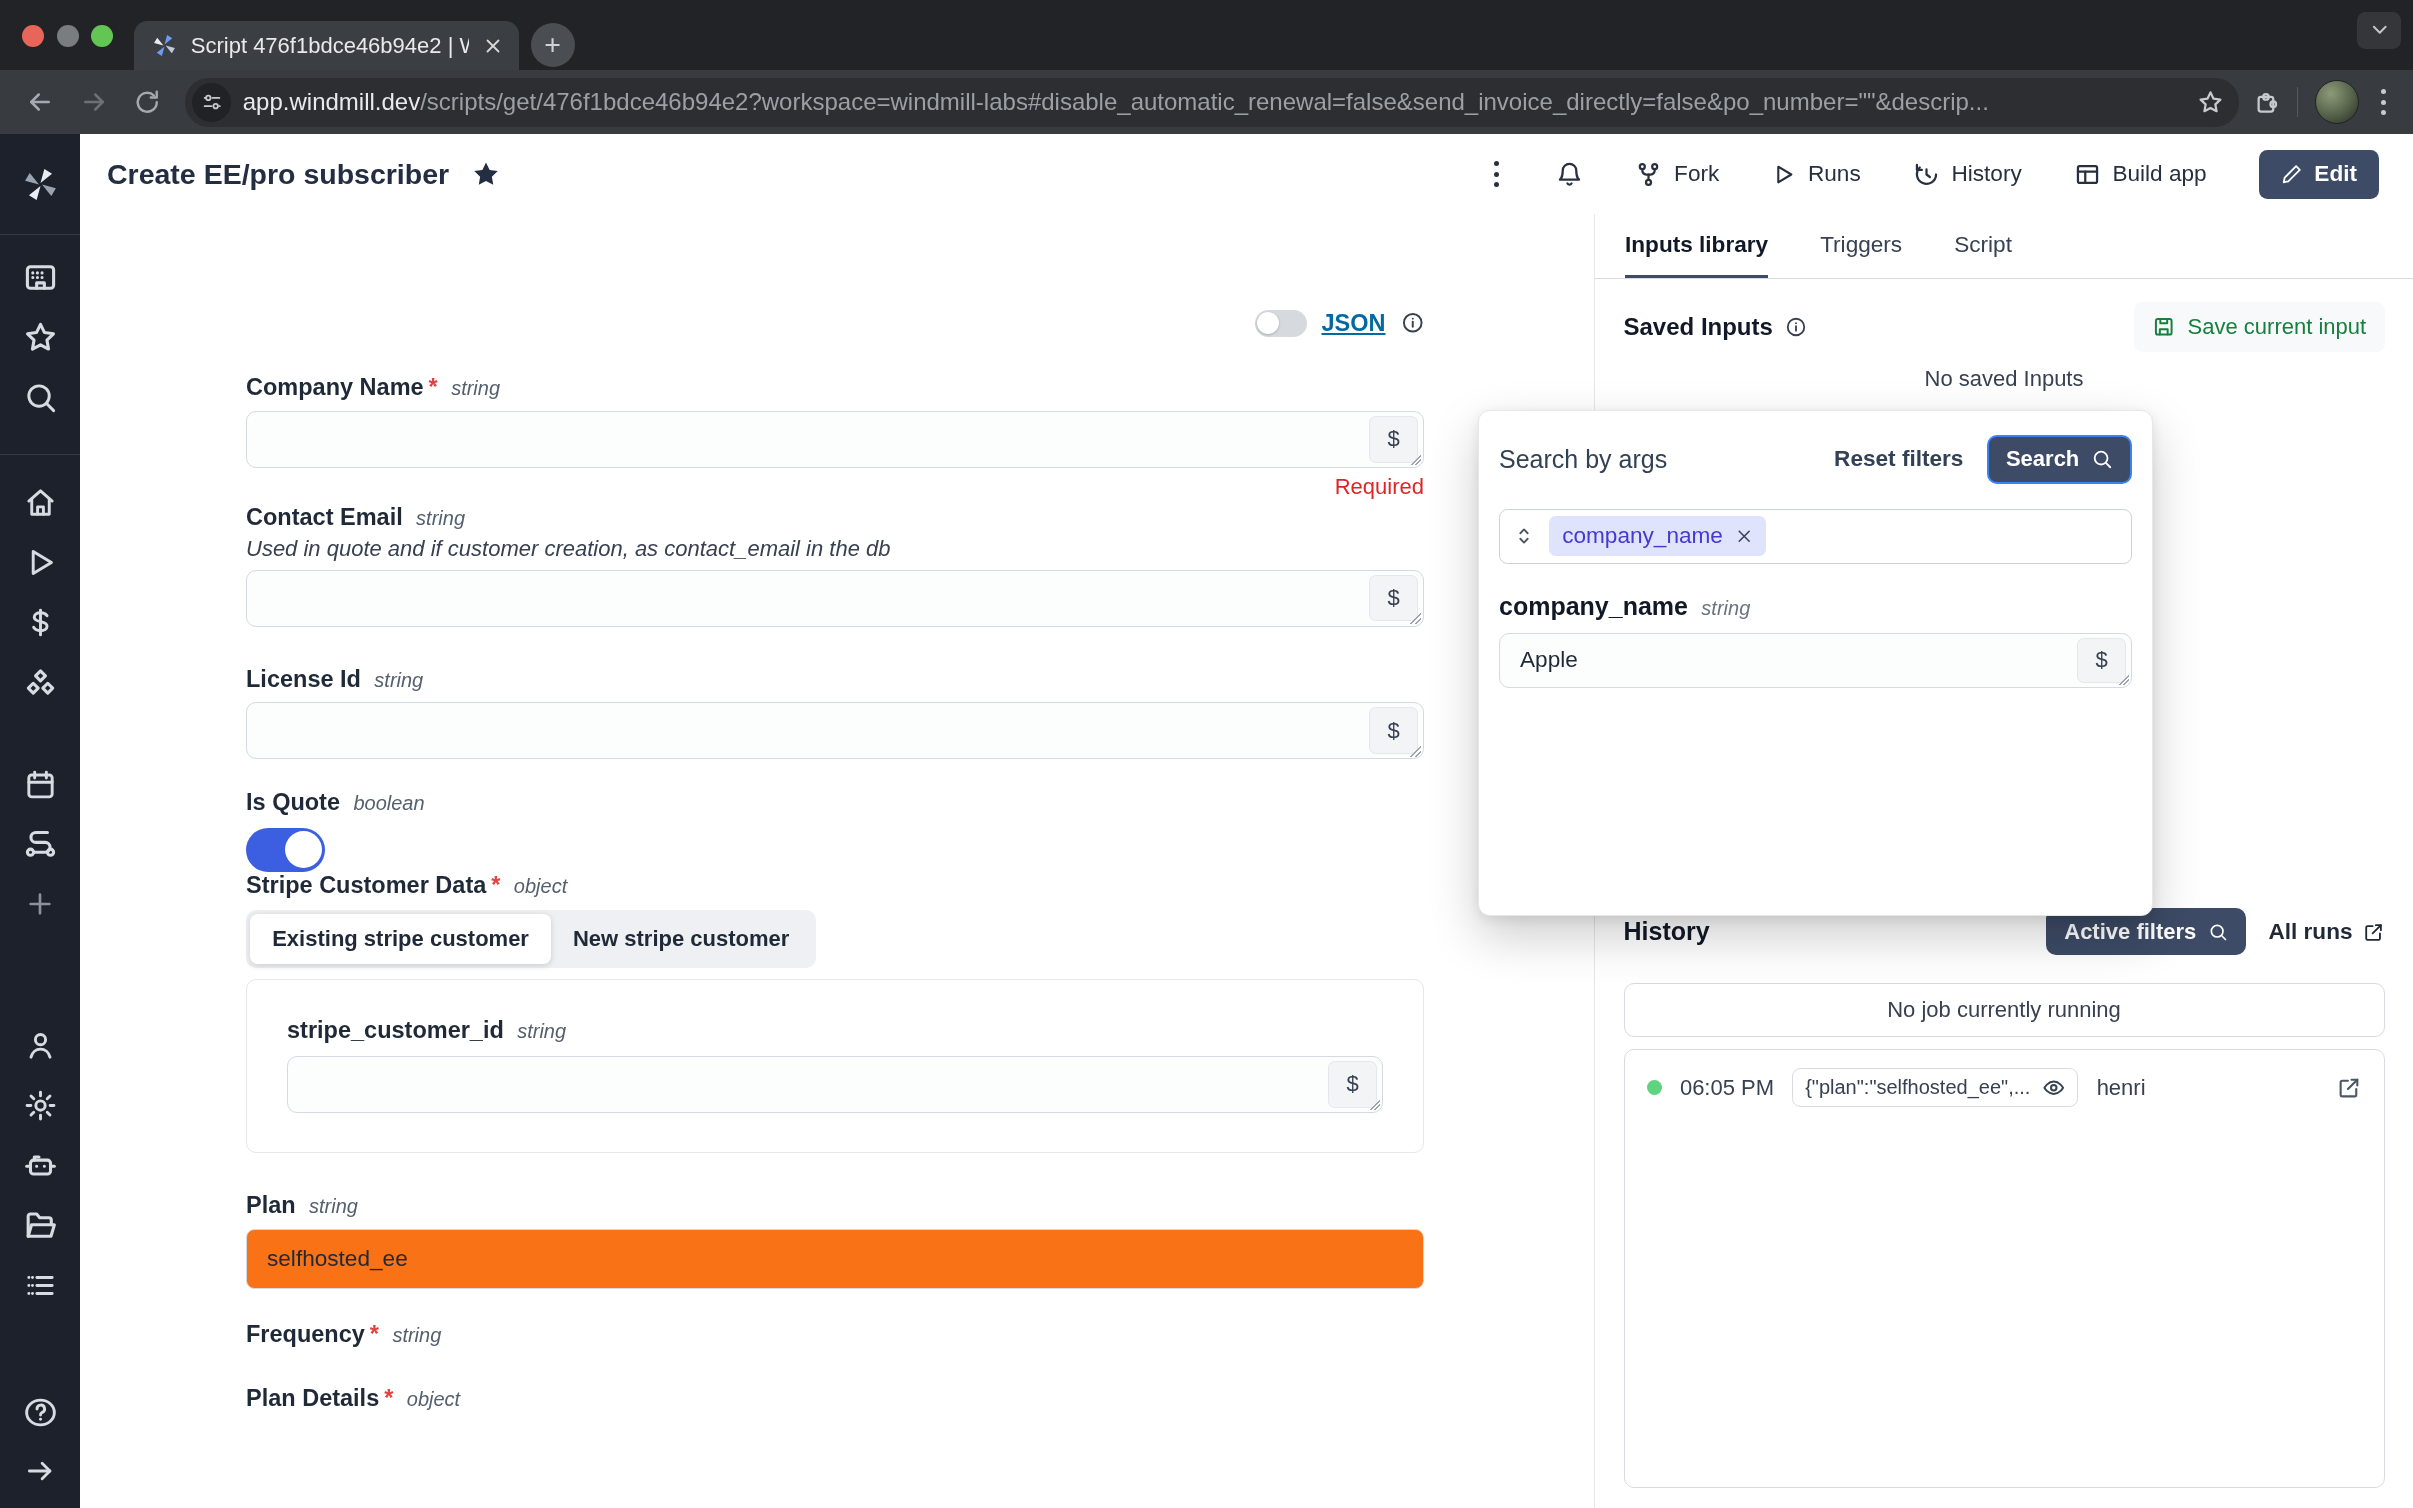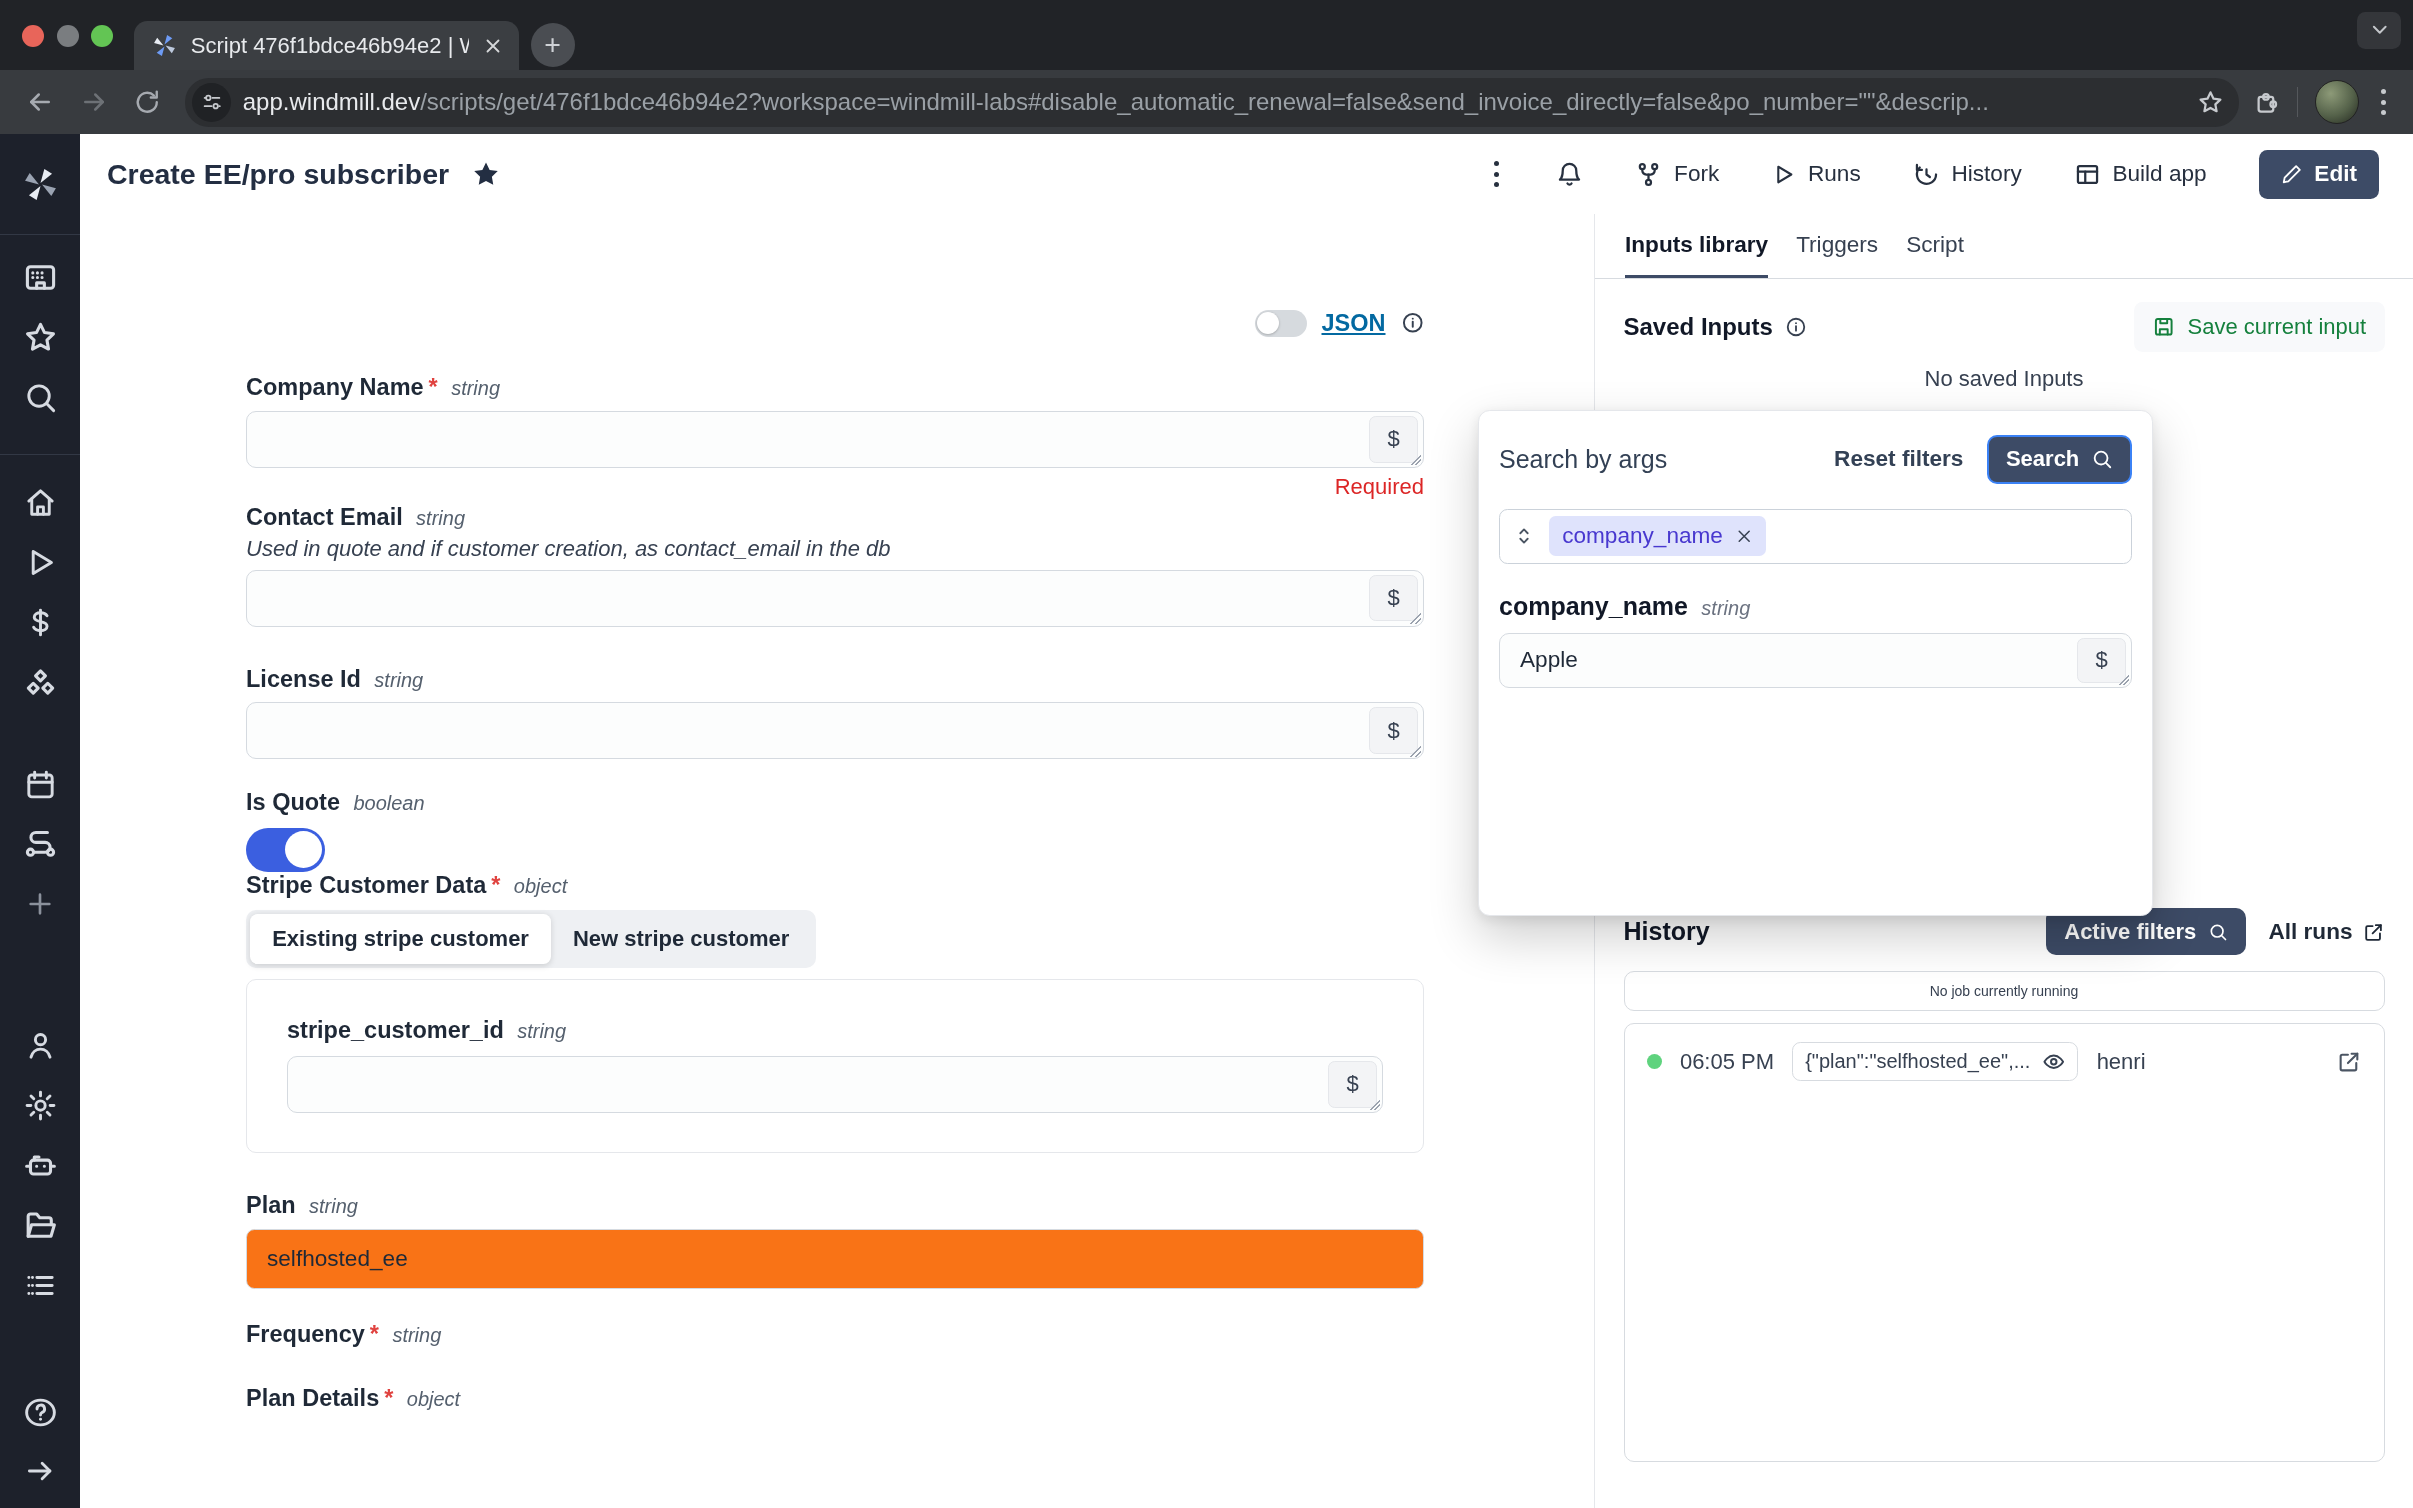--- a/index.html
+++ b/index.html
@@ -76,33 +76,33 @@
   .toggle-on i { position: absolute; right: 3.4px; top: 3.4px; width: 37px; height: 37px; background: #fff; border-radius: 50%; }
 
   .seg-tabs { display: inline-flex; background: #eef0f3; border-radius: 10px; padding: 4.2px; margin-top: 8.4px; }
   .seg-tab { font-size: 22px; font-weight: 600; color: #1f2937; padding: 11.7px 22px; border-radius: 7.5px; white-space: nowrap; }
   .seg-tab.active { background: #fff; box-shadow: 0 1.7px 6.7px rgba(0,0,0,.14); }
 
   .obj-box { margin-top: 11.7px; border: 1.7px solid #e5e7eb; border-radius: 10px; padding: 37px 40px 39px; }
 
   
   .right-panel { width: 819px; flex: none; border-left: 1.7px solid #e5e7eb; display: flex; flex-direction: column; background: #fff; }
-  .rp-tabs { height: 65px; display: flex; gap: 28px; padding: 0 30px; border-bottom: 1.7px solid #d7dbe0; }
+  .rp-tabs { height: 65px; display: flex; gap: 52px; padding: 0 30px; border-bottom: 1.7px solid #d7dbe0; }
   .rp-tab { font-size: 22.6px; color: #374151; height: 100%; display: flex; align-items: center; border-bottom: 3.4px solid transparent; }
   .rp-tab.active { color: #111827; font-weight: 600; border-bottom-color: #3d4b66; }
   .rp-pad { padding: 0 28.5px; }
   .saved-row { margin-top: 22px; display: flex; align-items: center; justify-content: space-between; height: 52px; }
   .saved-title { display: flex; align-items: center; gap: 11.7px; font-size: 24px; font-weight: 700; color: #111827; }
   .save-btn { display: flex; align-items: center; gap: 11.7px; background: #f8f9fb; border: none; border-radius: 8.4px; padding: 11.7px 18.4px; font-size: 22px; color: #15803d; font-family: inherit; }
   .no-saved { margin-top: 13.4px; text-align: center; font-size: 22px; color: #374151; }
   .hist-head { margin-top: 516px; display: flex; align-items: center; height: 47px; }
   .hist-title { font-size: 25px; font-weight: 700; color: #111827; }
   .active-filters-btn { margin-left: auto; background: #3d4b66; color: #fff; border: none; border-radius: 10px; height: 47px; padding: 0 18.4px; display: flex; align-items: center; gap: 11.7px; font-size: 22px; font-weight: 600; font-family: inherit; }
   .all-runs { margin-left: 22px; display: flex; align-items: center; gap: 10px; font-size: 22.6px; font-weight: 700; color: #1f2937; }
-  .empty-box { margin-top: 16px; border: 1.7px solid #d7dbe0; border-radius: 10px; height: 40px; display: flex; align-items: center; justify-content: center; font-size: 14px; color: #374151; }
+  .empty-box { margin-top: 28px; border: 1.7px solid #d7dbe0; border-radius: 10px; height: 54px; display: flex; align-items: center; justify-content: center; font-size: 22px; color: #374151; }
   .runs-box { margin-top: 11.7px; border: 1.7px solid #d7dbe0; border-radius: 10px; height: 439px; padding: 18.4px 22px; }
   .run-row { display: flex; align-items: center; gap: 18.4px; }
   .run-dot { width: 15px; height: 15px; border-radius: 50%; background: #5fd37e; flex: none; }
   .run-time { font-size: 22px; color: #374151; white-space: nowrap; }
   .run-chip { display: flex; align-items: center; gap: 11.7px; border: 1.7px solid #d7dbe0; border-radius: 8.4px; padding: 6.7px 11.7px; font-size: 20px; color: #374151; white-space: nowrap; }
   .run-user { font-size: 22px; color: #374151; }
   .run-open { margin-left: auto; color: #4b5563; }
 
   
   .popup { position: absolute; left: 1398px; top: 196px; width: 675px; height: 506px; background: #fff; border: 0.8px solid #e5e7eb; border-radius: 11.7px; box-shadow: 0 20px 50px rgba(0,0,0,.2), 0 3.4px 11.7px rgba(0,0,0,.08); padding: 23.5px 20px; z-index: 5; }

